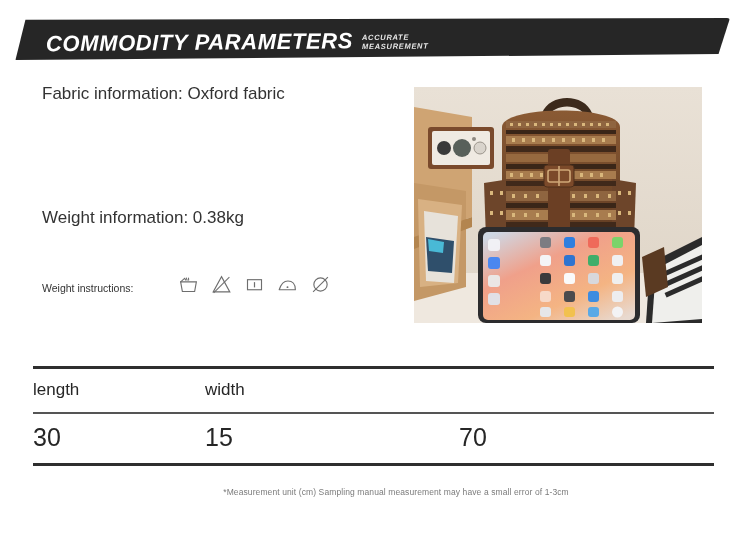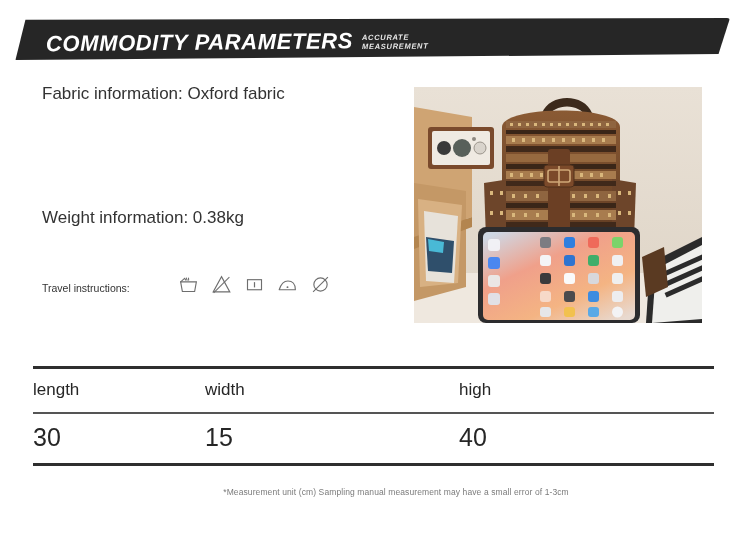--- a/index.html
+++ b/index.html
@@ -160,21 +160,21 @@
     <div class="banner-sub">
       <div>ACCURATE</div>
       <div>MEASUREMENT</div>
     </div>
   </div>
 </div>
 
 <div class="specs">
   <div class="spec-line spec-fabric">Fabric information: Oxford fabric</div>
   <div class="spec-line spec-weight">Weight information: 0.38kg</div>
-  <div class="spec-line spec-washlbl">Travel instructions:</div>
+  <div class="spec-line spec-washlbl">Weight instructions:</div>
 
   <div class="care-row">
 
     <svg class="care-icon" viewBox="0 0 24 24">
       <path d="M3 9 H21 L19 20 H5 Z" fill="none" stroke="#6e6e6e" stroke-width="1.3"></path>
       <path d="M3 9 L7.5 5 M7.5 5 L9 7 M9.5 4.5 L10.5 7 M12 4.6 L12.2 7" fill="none" stroke="#6e6e6e" stroke-width="1.2" stroke-linecap="round"></path>
     </svg>
 
     <svg class="care-icon" viewBox="0 0 24 24">
       <path d="M12 3 L21.5 20.5 H2.5 Z" fill="none" stroke="#6e6e6e" stroke-width="1.3"></path>
@@ -377,24 +377,23 @@
       <circle cx="203.5" cy="225" r="5.5" fill="#f3f3f5"></circle>
     </g>
   </svg>
 </div>
 
 <div class="dim-table">
   <div class="rule rule-top"></div>
   <div class="dim-row head-row">
     <div class="dim-cell cell-length">length</div>
     <div class="dim-cell cell-width">width</div>
-    <div class="dim-cell cell-high">high</div>
   </div>
   <div class="rule rule-mid"></div>
   <div class="dim-row val-row">
     <div class="dim-cell cell-length">30</div>
     <div class="dim-cell cell-width">15</div>
-    <div class="dim-cell cell-high">40</div>
+    <div class="dim-cell cell-high">70</div>
   </div>
   <div class="rule rule-bottom"></div>
 </div>
 
 <div class="footnote">*Measurement unit (cm) Sampling manual measurement may have a small error of 1-3cm</div>
 
 </body></html>

